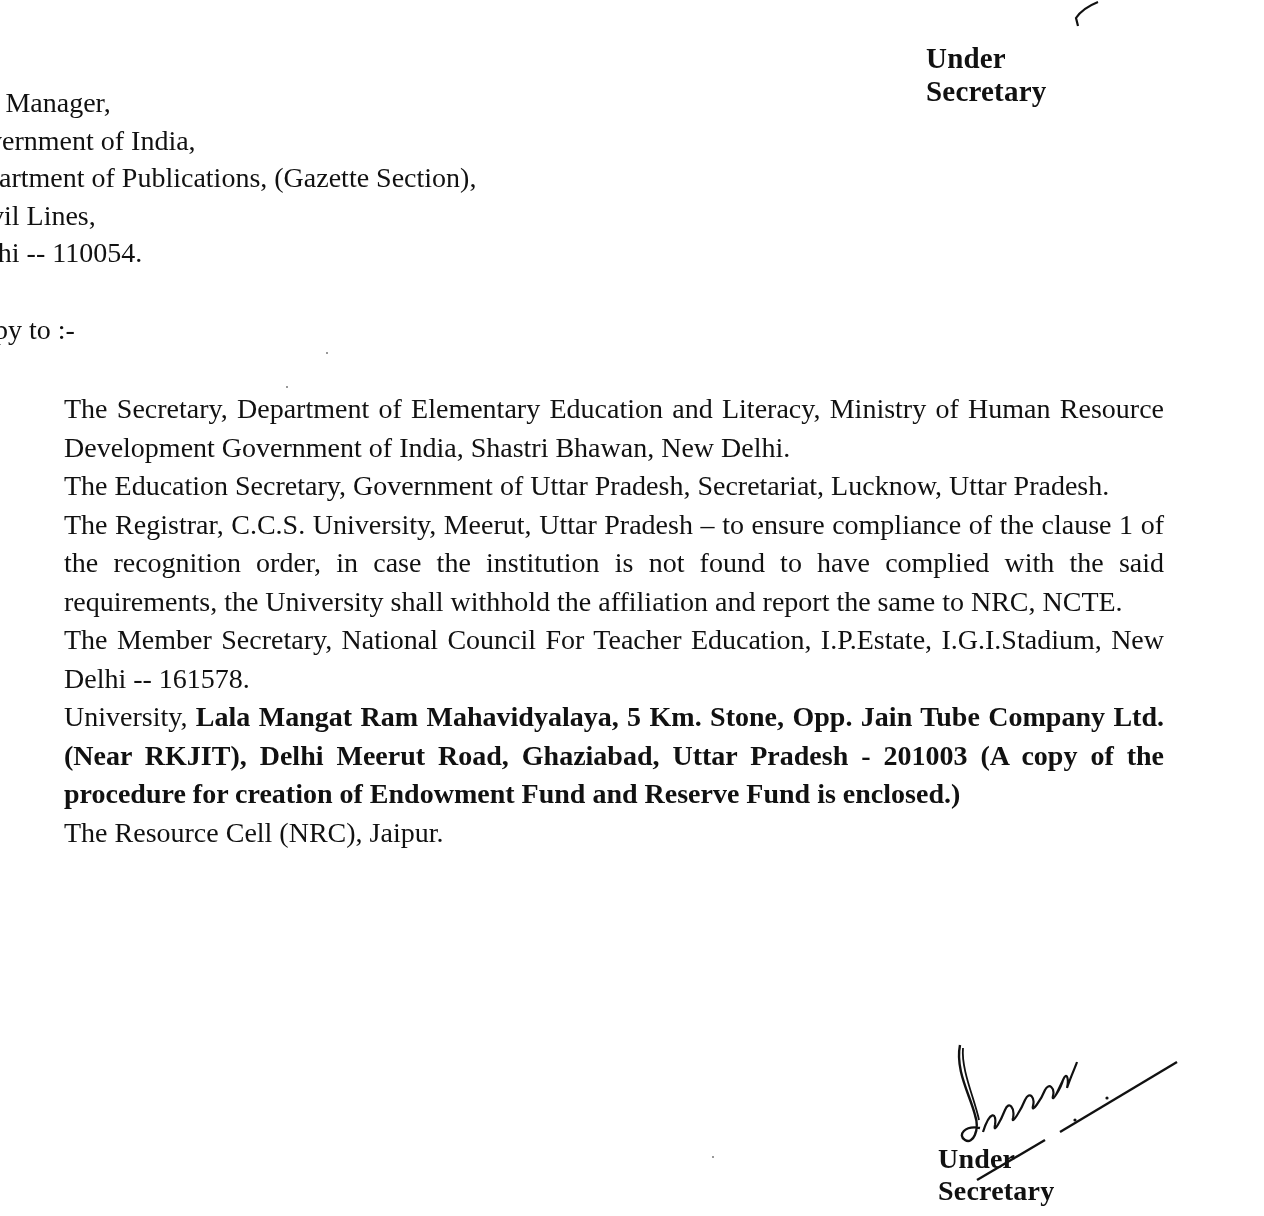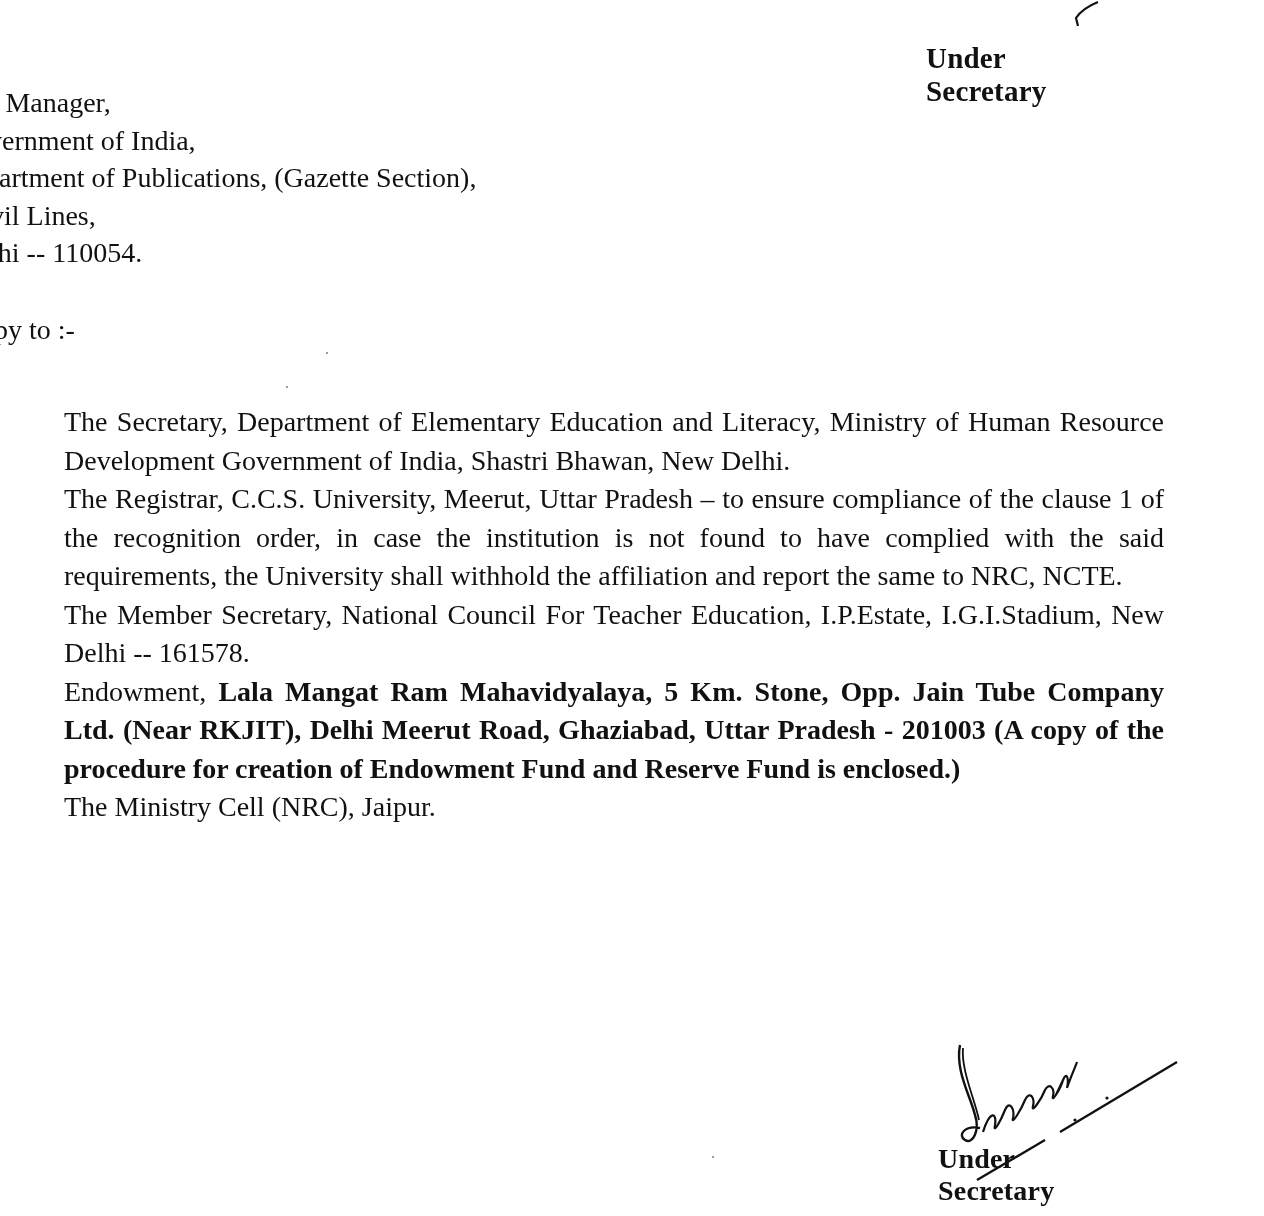--- a/index.html
+++ b/index.html
@@ -41,21 +41,21 @@
   }
   .addressee div { height: 37.5px; }
   .copy-to {
     position: absolute;
     left: -6px; top: 314px;
     font-size: 28px;
     white-space: nowrap;
   }
   .recipients {
     position: absolute;
-    left: 64px; top: 403px;
+    left: 64px; top: 390px;
     width: 1100px;
     font-size: 28px;
     line-height: 38.5px;
   }
   .recipient {
     text-align: justify;
     text-align-last: left;
     margin: 0;
   }
   .recipient .bold { font-weight: bold; }
@@ -94,26 +94,27 @@
     <div style="margin-left:2px">vernment of India,</div>
     <div style="margin-left:-1px">partment of Publications, (Gazette Section),</div>
     <div style="margin-left:4px">vil Lines,</div>
     <div style="margin-left:4px">lhi -- 110054.</div>
   </div>
 
   <div class="copy-to">py to :-</div>
 
   <div class="recipients">
     <p class="recipient">The Secretary, Department of Elementary Education and Literacy, Ministry of Human Resource Development Government of India, Shastri Bhawan, New Delhi.</p>
+    <p class="recipient">The Education Secretary, Government of Uttar Pradesh, Secretariat, Lucknow, Uttar Pradesh.</p>
     <p class="recipient">The Registrar, C.C.S. University, Meerut, Uttar Pradesh – to ensure compliance of the clause 1 of the recognition order, in case the institution is not found to have complied with the said requirements, the University shall withhold the affiliation and report the same to NRC, NCTE.</p>
     <p class="recipient">The Member Secretary, National Council For Teacher Education, I.P.Estate, I.G.I.Stadium, New Delhi -- 161578.</p>
     <p class="recipient">
-      <span>Endowment, </span><span class="bold">Lala Mangat Ram Mahavidyalaya, 5 Km. Stone, Opp. Jain Tube Company Ltd. (Near RKJIT), Delhi Meerut Road, Ghaziabad, Uttar Pradesh - 201003 (A copy of the procedure for creation of Endowment Fund and Reserve Fund is enclosed.)</span>
+      <span>University, </span><span class="bold">Lala Mangat Ram Mahavidyalaya, 5 Km. Stone, Opp. Jain Tube Company Ltd. (Near RKJIT), Delhi Meerut Road, Ghaziabad, Uttar Pradesh - 201003 (A copy of the procedure for creation of Endowment Fund and Reserve Fund is enclosed.)</span>
     </p>
-    <p class="recipient">The Ministry Cell (NRC), Jaipur.</p>
+    <p class="recipient">The Resource Cell (NRC), Jaipur.</p>
   </div>
 
   <svg class="signature" viewBox="0 0 260 150">
     <path d="M25 5 C 20 30, 35 55, 40 75 C 45 90, 38 105, 30 100 C 22 95, 30 85, 45 88" stroke="#111" stroke-width="2.4" fill="none"></path>
     <path d="M28 8 C 26 30, 40 60, 44 80" stroke="#111" stroke-width="1.8" fill="none"></path>
     <path d="M48 92 C 55 70, 62 72, 60 85 C 58 95, 66 80, 70 70 C 74 60, 80 68, 78 78 C 76 86, 86 70, 90 60 C 95 50, 100 58, 98 66 C 96 74, 106 60, 110 50 C 114 42, 120 48, 118 56 C 116 64, 126 48, 128 40 C 132 30, 134 40, 132 48 C 136 36, 140 28, 142 22" stroke="#111" stroke-width="2.2" fill="none"></path>
     <path d="M42 140 L 110 100" stroke="#111" stroke-width="2.4" fill="none"></path>
     <path d="M125 92 L 242 22" stroke="#111" stroke-width="2.4" fill="none"></path>
     <circle cx="172" cy="58" r="1.6" fill="#111"></circle>
     <circle cx="140" cy="80" r="1.6" fill="#111"></circle>

